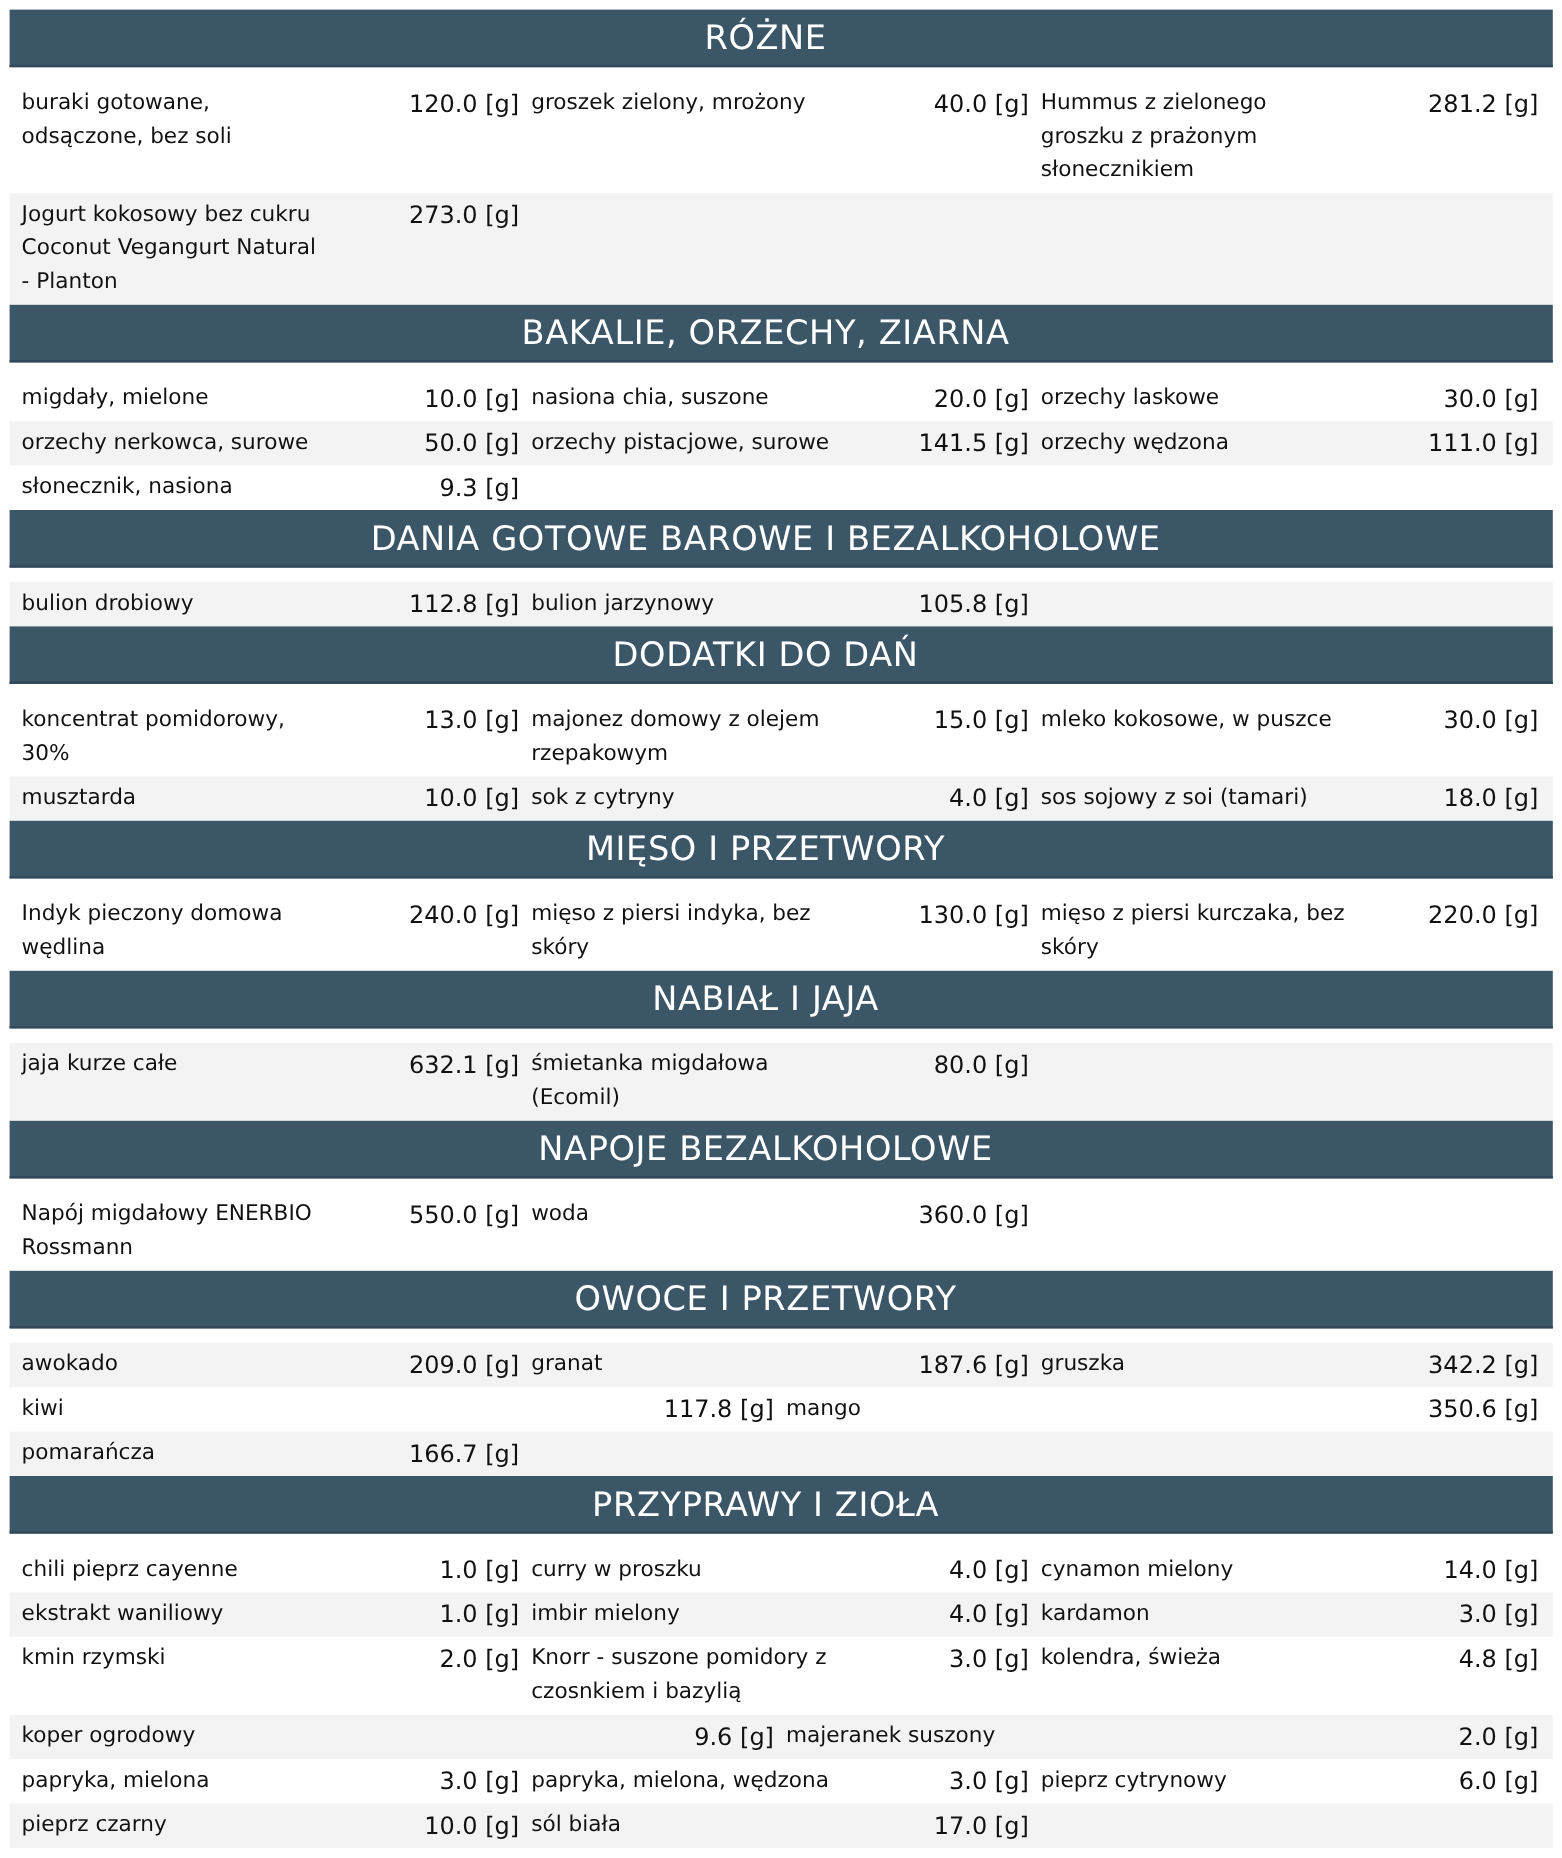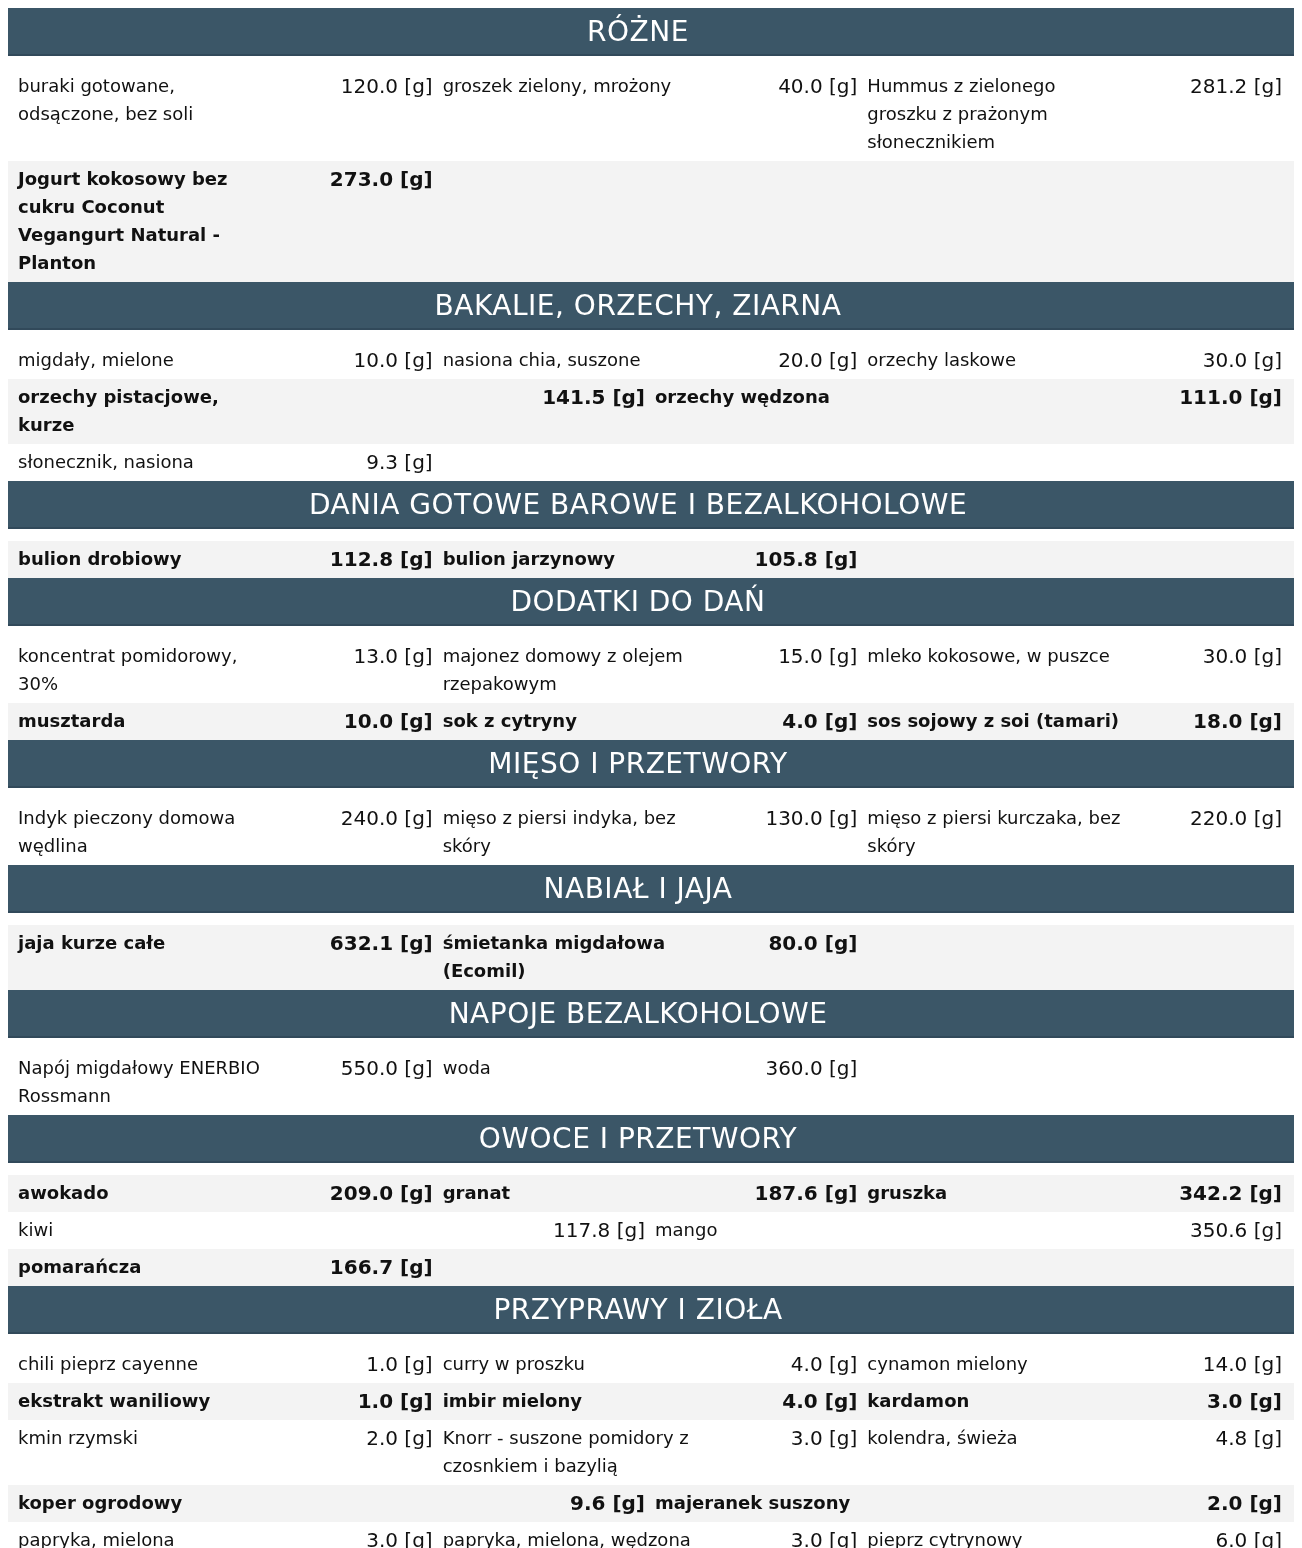--- a/index.html
+++ b/index.html
@@ -37,21 +37,20 @@
     white-space:nowrap;
   }
   .row{
     display:flex;
     gap:10px;
     padding:4px 12px 5px 10px;
     background:var(--row-bg);
   }
   .row.alt{
     background:var(--alt-row-bg);
-    font-weight:bold;
   }
   .cell{
     flex:1 1 0;
     min-width:0;
     display:flex;
     align-items:flex-start;
   }
   .name{
     font-size:18px;
     line-height:28px;
@@ -107,21 +106,25 @@
         <span class="name">nasiona chia, suszone</span>
         <span class="qty"><span>20.0</span>&nbsp;<span>[g]</span></span>
       </div>
       <div class="cell">
         <span class="name">orzechy laskowe</span>
         <span class="qty"><span>30.0</span>&nbsp;<span>[g]</span></span>
       </div>
     </div>
     <div class="row alt">
       <div class="cell">
-        <span class="name">orzechy pistacjowe, kurze</span>
+        <span class="name">orzechy nerkowca, surowe</span>
+        <span class="qty"><span>50.0</span>&nbsp;<span>[g]</span></span>
+      </div>
+      <div class="cell">
+        <span class="name">orzechy pistacjowe, surowe</span>
         <span class="qty"><span>141.5</span>&nbsp;<span>[g]</span></span>
       </div>
       <div class="cell">
         <span class="name">orzechy wędzona</span>
         <span class="qty"><span>111.0</span>&nbsp;<span>[g]</span></span>
       </div>
     </div>
     <div class="row">
       <div class="cell">
         <span class="name">słonecznik, nasiona</span>

